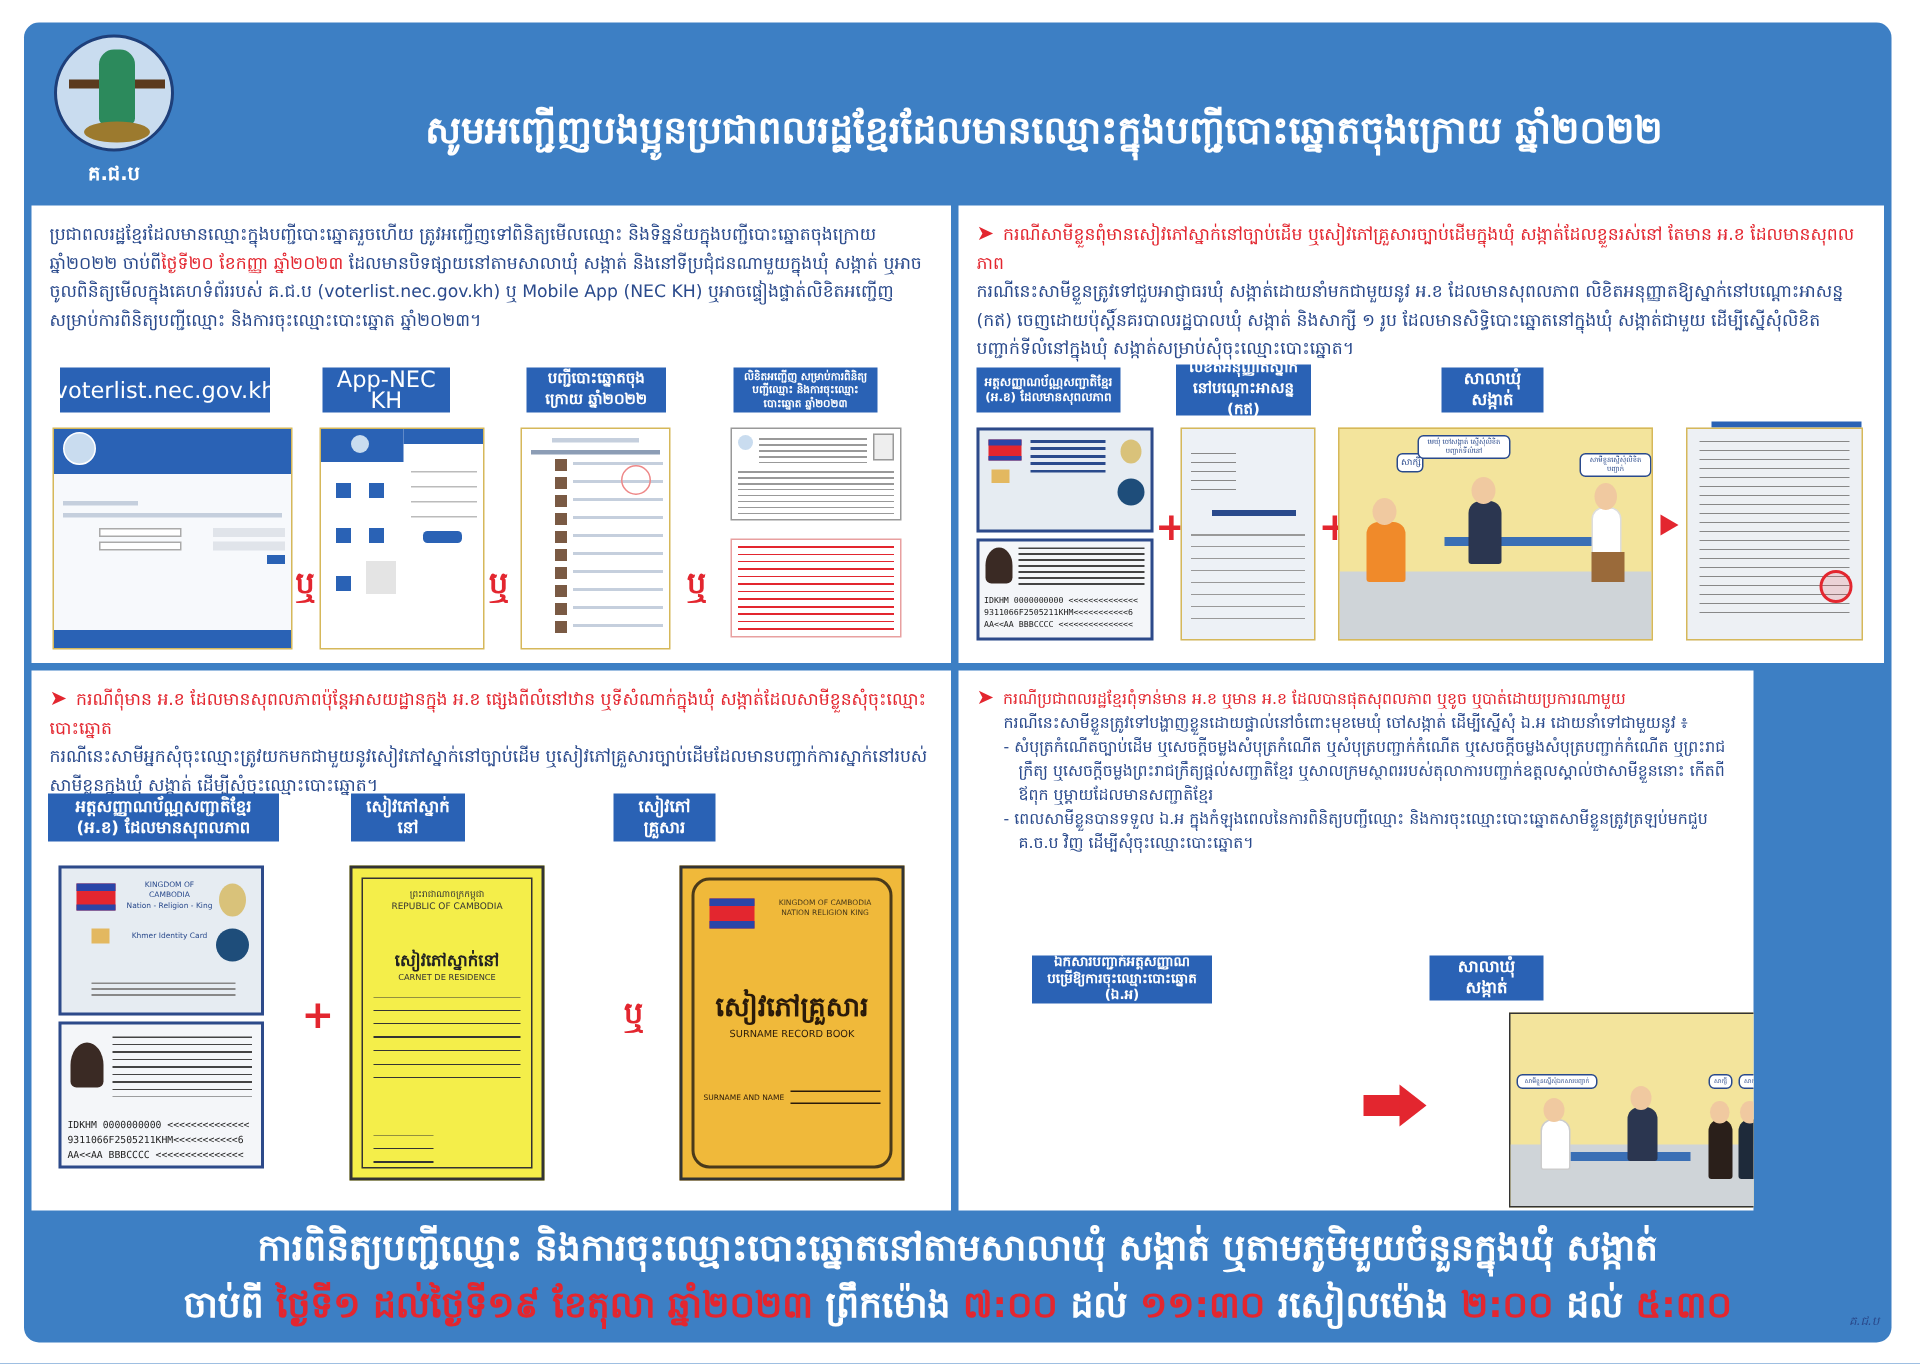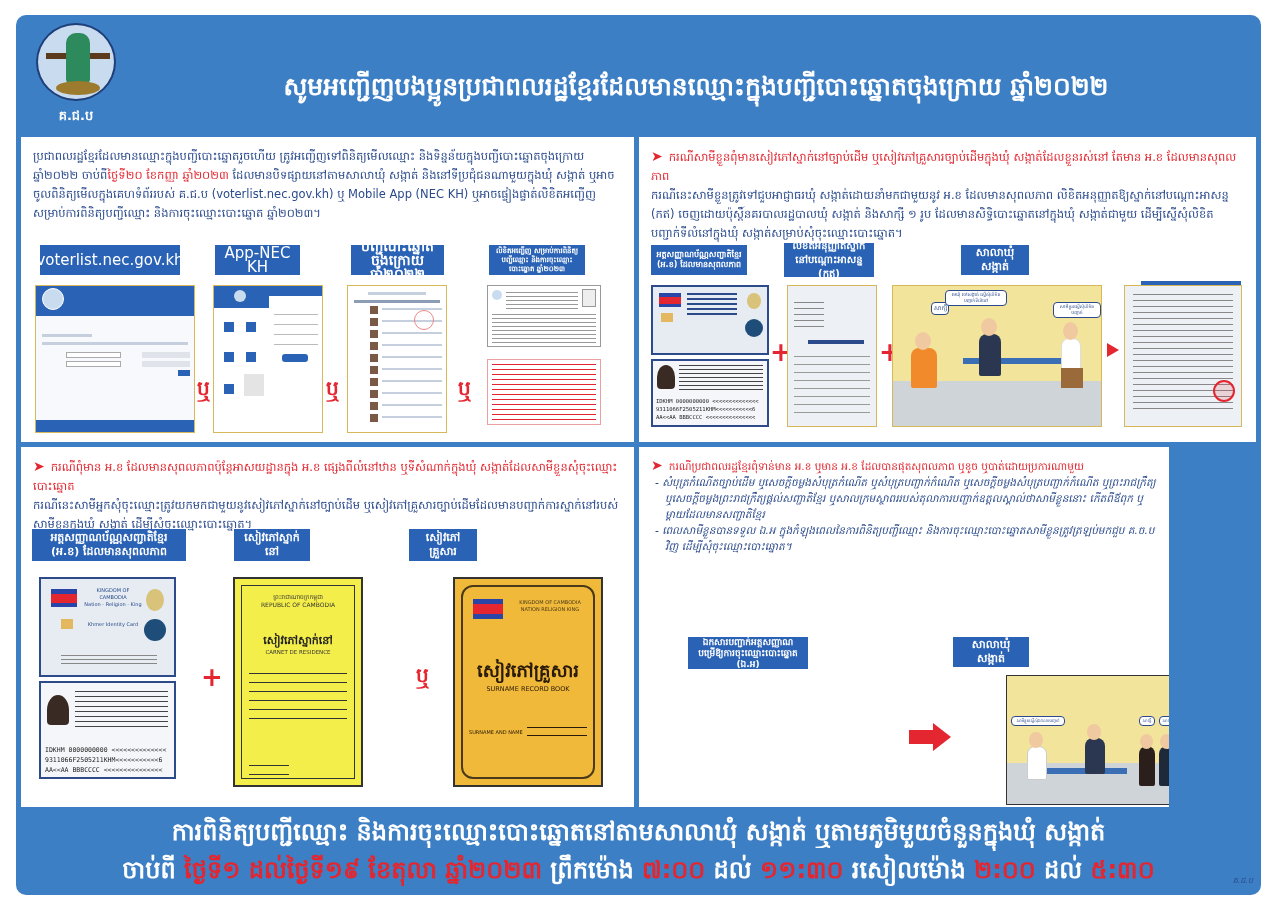--- a/index.html
+++ b/index.html
@@ -69,21 +69,21 @@
     <div class="title1">សូមអញ្ជើញបងប្អូនប្រជាពលរដ្ឋខ្មែរដែលមានឈ្មោះក្នុងបញ្ជីបោះឆ្នោតចុងក្រោយ ឆ្នាំ២០២២</div>
   </div>
 
   <div class="panel p1">
     <div class="ptext">
       <span>ប្រជាពលរដ្ឋខ្មែរដែលមានឈ្មោះក្នុងបញ្ជីបោះឆ្នោតរួចហើយ ត្រូវអញ្ជើញទៅពិនិត្យមើលឈ្មោះ និងទិន្នន័យក្នុងបញ្ជីបោះឆ្នោតចុងក្រោយ ឆ្នាំ២០២២ ចាប់ពី</span><span class="red">ថ្ងៃទី២០ ខែកញ្ញា ឆ្នាំ២០២៣</span><span> ដែលមានបិទផ្សាយនៅតាមសាលាឃុំ សង្កាត់ និងនៅទីប្រជុំជនណាមួយក្នុងឃុំ សង្កាត់ ឬអាចចូលពិនិត្យមើលក្នុងគេហទំព័ររបស់ គ.ជ.ប (voterlist.nec.gov.kh) ឬ Mobile App (NEC KH) ឬអាចផ្ទៀងផ្ទាត់លិខិតអញ្ជើញ សម្រាប់ការពិនិត្យបញ្ជីឈ្មោះ និងការចុះឈ្មោះបោះឆ្នោត ឆ្នាំ២០២៣។</span>
     </div>
 
     <div class="lbl big" style="left:19px;top:108px;width:140px;height:30px;">voterlist.nec.gov.kh</div>
     <div class="lbl big" style="left:194px;top:108px;width:85px;height:30px;">App-NEC KH</div>
-    <div class="lbl" style="left:330px;top:108px;width:93px;height:30px;font-size:14px;">បញ្ជីបោះឆ្នោតចុងក្រោយ ឆ្នាំ២០២២</div>
+    <div class="lbl" style="left:330px;top:108px;width:93px;height:30px;font-size:10px;">បញ្ជីបោះឆ្នោតចុងក្រោយ ឆ្នាំ២០២២</div>
     <div class="lbl" style="left:468px;top:108px;width:96px;height:30px;font-size:7px;line-height:9px;">លិខិតអញ្ជើញ សម្រាប់ការពិនិត្យបញ្ជីឈ្មោះ និងការចុះឈ្មោះបោះឆ្នោត ឆ្នាំ២០២៣</div>
 
     <div class="thumb" style="left:14px;top:148px;width:160px;height:148px;">
       <div class="bluebar" style="height:30px;"></div>
       <div style="position:absolute;left:6px;top:2px;width:22px;height:22px;border-radius:50%;background:#c9dcef;border:1px solid #fff;"></div>
       <div class="mini-row" style="top:48px;width:50px;"></div>
       <div class="mini-row" style="top:56px;"></div>
       <div style="position:absolute;left:30px;top:66px;width:55px;height:6px;border:1px solid #aaa;background:#fff;"></div>
       <div style="position:absolute;left:30px;top:75px;width:55px;height:6px;border:1px solid #aaa;background:#fff;"></div>
       <div style="position:absolute;left:106px;top:66px;width:48px;height:6px;background:#e0e4ea;"></div>
@@ -231,21 +231,22 @@
       <div style="position:absolute;left:0;width:100%;top:106px;text-align:center;font-size:6.5px;color:#2a1a0a;">SURNAME RECORD BOOK</div>
       <div style="position:absolute;left:14px;top:150px;font-size:5px;color:#2a1a0a;">SURNAME AND NAME</div>
       <div style="position:absolute;left:72px;right:14px;top:148px;height:1px;background:#2a1a0a;"></div>
       <div style="position:absolute;left:72px;right:14px;top:156px;height:1px;background:#2a1a0a;"></div>
     </div>
   </div>
 
   <div class="panel p4">
     <div class="ptext" style="font-size:10.5px;line-height:16px;">
       <span class="arrow-bullet">➤</span><span class="red">ករណីប្រជាពលរដ្ឋខ្មែរពុំទាន់មាន អ.ខ ឬមាន អ.ខ ដែលបានផុតសុពលភាព ឬខូច ឬបាត់ដោយប្រការណាមួយ</span><br>
-      <ul class="bullets" style="margin-left:4px;font-style:italic;">
+      <span style="margin-left:18px;">ករណីនេះសាមីខ្លួនត្រូវទៅបង្ហាញខ្លួនដោយផ្ទាល់នៅចំពោះមុខមេឃុំ ចៅសង្កាត់ ដើម្បីស្នើសុំ ឯ.អ ដោយនាំទៅជាមួយនូវ ៖</span>
+      <ul class="bullets" style="margin-left:18px;">
         <li>- សំបុត្រកំណើតច្បាប់ដើម ឬសេចក្ដីចម្លងសំបុត្រកំណើត ឬសំបុត្របញ្ជាក់កំណើត ឬសេចក្ដីចម្លងសំបុត្របញ្ជាក់កំណើត ឬព្រះរាជក្រឹត្យ ឬសេចក្ដីចម្លងព្រះរាជក្រឹត្យផ្ដល់សញ្ជាតិខ្មែរ ឬសាលក្រមស្ថាពររបស់តុលាការបញ្ជាក់ឧត្តលស្គាល់ថាសាមីខ្លួននោះ កើតពីឪពុក ឬម្ដាយដែលមានសញ្ជាតិខ្មែរ</li>
         <li>- ពេលសាមីខ្លួនបានទទួល ឯ.អ ក្នុងកំឡុងពេលនៃការពិនិត្យបញ្ជីឈ្មោះ និងការចុះឈ្មោះបោះឆ្នោតសាមីខ្លួនត្រូវត្រឡប់មកជួប គ.ច.ប វិញ ដើម្បីសុំចុះឈ្មោះបោះឆ្នោត។</li>
       </ul>
     </div>
     <div class="lbl" style="left:49px;top:190px;width:120px;height:32px;font-size:9px;line-height:11px;">ឯកសារបញ្ជាក់អត្តសញ្ញាណបម្រើឱ្យការចុះឈ្មោះបោះឆ្នោត (ឯ.អ)</div>
     <div class="lbl" style="left:314px;top:190px;width:76px;height:30px;font-size:11px;">សាលាឃុំ សង្កាត់</div>
 
 
     <div class="rarrow" style="left:270px;top:283px;width:26px;height:14px;background:#e3262f;"></div>
     <div class="rarrow" style="left:294px;top:276px;border-top:14px solid transparent;border-bottom:14px solid transparent;border-left:18px solid #e3262f;"></div>

